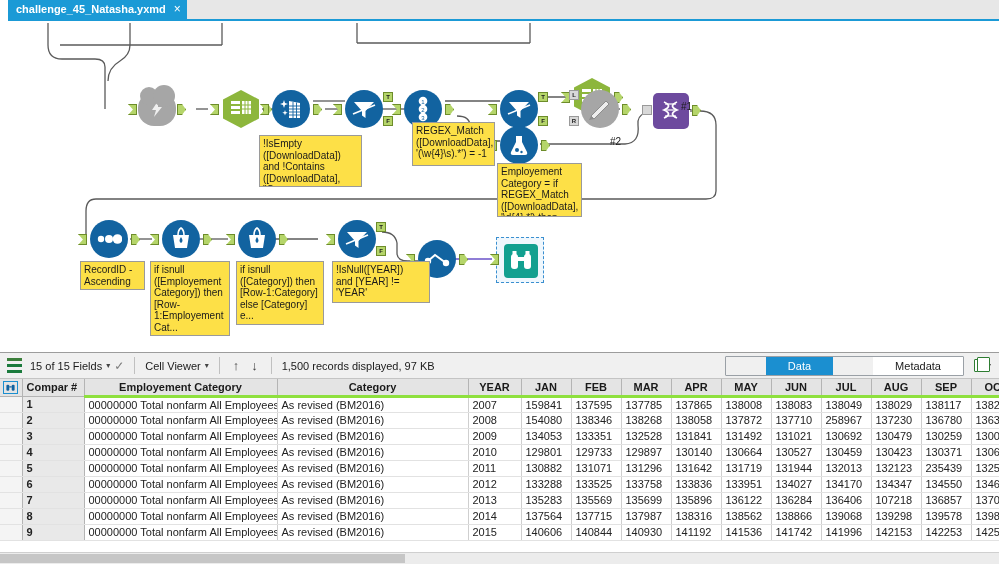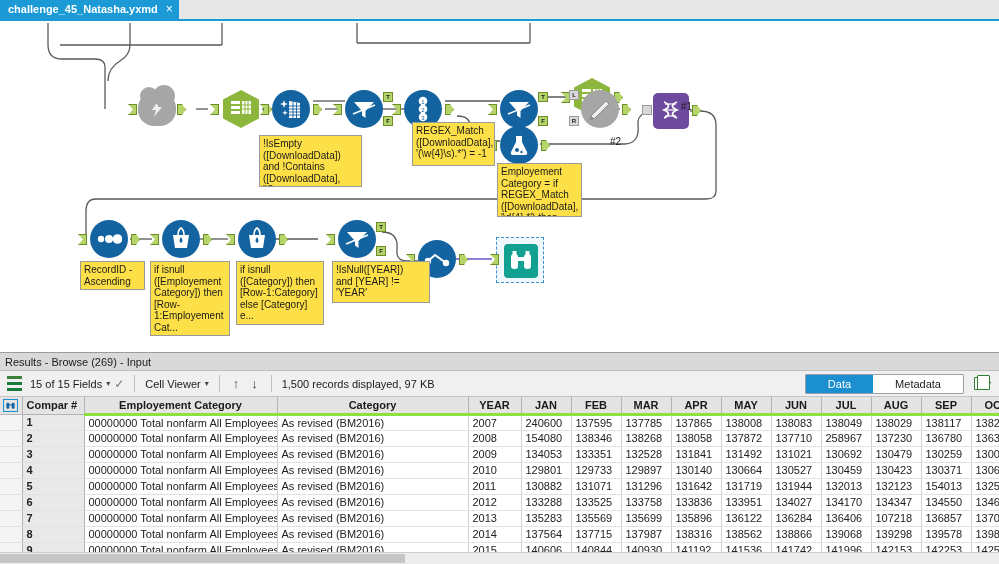--- a/index.html
+++ b/index.html
@@ -12,20 +12,21 @@
   }
 
   
   #tabbar {
     height: 21px;
     background: #e7e7e7;
     border-bottom: 2px solid #1b9ad6;
     display: flex;
     align-items: flex-end;
     position: relative;
+    margin-left: 8px;
   }
   .tab {
     height: 21px;
     background: #1b9ad6;
     color: #ffffff;
     display: flex;
     align-items: center;
     padding: 0 6px 0 8px;
     font-size: 11px;
     font-weight: bold;
@@ -178,21 +179,21 @@
     width:15px; height:15px; display:flex; flex-direction:column;
     justify-content:space-between; margin-right:5px; margin-left:3px;
   }
   .grid-ico i { display:block; height:3px; background:#1a7a3c; }
   .grid-ico i:nth-child(1){ background:#3b7f3b; }
   .tb-right { margin-left: auto; display:flex; align-items:center; }
   .seg {
     display:flex; border:1px solid #9aa0a6; border-radius:1px; overflow:hidden;
   }
   .seg div {
-    padding: 3px 22px; font-size:11px; cursor:default; background:#ffffff; color:#1a1a1a;
+    padding: 3px 22px; font-size:11px; cursor:default; background:#ffffff; color:#1a1a1a;margin-left:40px;
   }
   .seg div.active { background:#1b8fd0; color:#ffffff; }
   .copy-ico {
     display:flex; align-items:center; gap:2px; margin-left:10px; padding-right:4px;
   }
   .pagelet {
     width:11px; height:13px; border:1.4px solid #2e7d32; border-radius:1px;
     position:relative; background:#ffffff;
   }
   .pagelet::after {
@@ -574,23 +575,20 @@
 else [Category]
 e...</div>
   <div class="anno" style="left:332px; top:240px; width:98px; height:42px;">!IsNull([YEAR])
 and [YEAR] !=
 'YEAR'</div>
 
 </div>
 
 <div id="results">
 
-  <div id="results-title">
-    <span>Results - Browse (269) - Input</span>
-  </div>
 
   <div id="results-toolbar">
     <div class="grid-ico">
         <i></i>
         <i></i>
         <i></i>
       </div>
     <div class="tb-item">
       <span>15 of 15 Fields</span>
       <span class="caret">▾</span>
@@ -667,21 +665,21 @@
             <th>OCT</th>
           </tr>
       </thead>
       <tbody id="body-rows">
           <tr>
             <td class="rowico"></td>
             <td class="recnum">1</td>
             <td>00000000 Total nonfarm All Employees (in tho...</td>
             <td>As revised (BM2016)</td>
             <td class="num">2007</td>
-            <td class="num">240600</td>
+            <td class="num">159841</td>
             <td class="num">137595</td>
             <td class="num">137785</td>
             <td class="num">137865</td>
             <td class="num">138008</td>
             <td class="num">138083</td>
             <td class="num">138049</td>
             <td class="num">138029</td>
             <td class="num">138117</td>
             <td class="num">138207</td>
           </tr>
@@ -743,21 +741,21 @@
             <td>As revised (BM2016)</td>
             <td class="num">2011</td>
             <td class="num">130882</td>
             <td class="num">131071</td>
             <td class="num">131296</td>
             <td class="num">131642</td>
             <td class="num">131719</td>
             <td class="num">131944</td>
             <td class="num">132013</td>
             <td class="num">132123</td>
-            <td class="num">154013</td>
+            <td class="num">235439</td>
             <td class="num">132588</td>
           </tr>
           <tr>
             <td class="rowico"></td>
             <td class="recnum">6</td>
             <td>00000000 Total nonfarm All Employees (in tho...</td>
             <td>As revised (BM2016)</td>
             <td class="num">2012</td>
             <td class="num">133288</td>
             <td class="num">133525</td>

